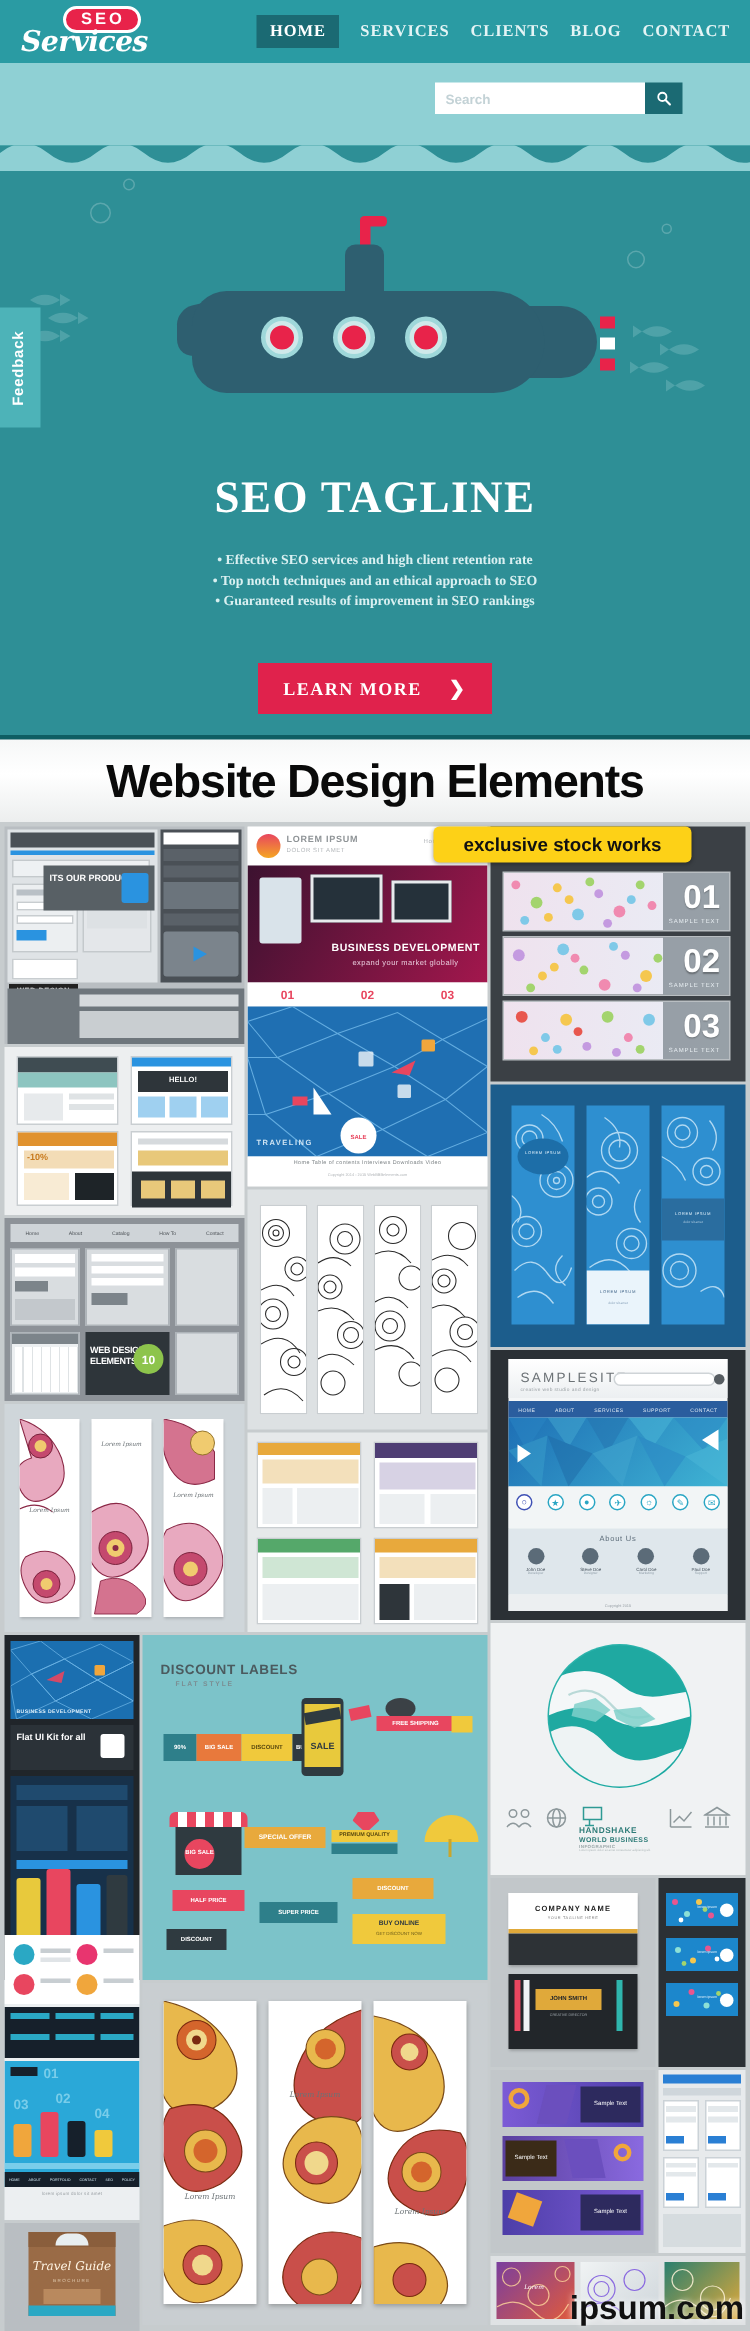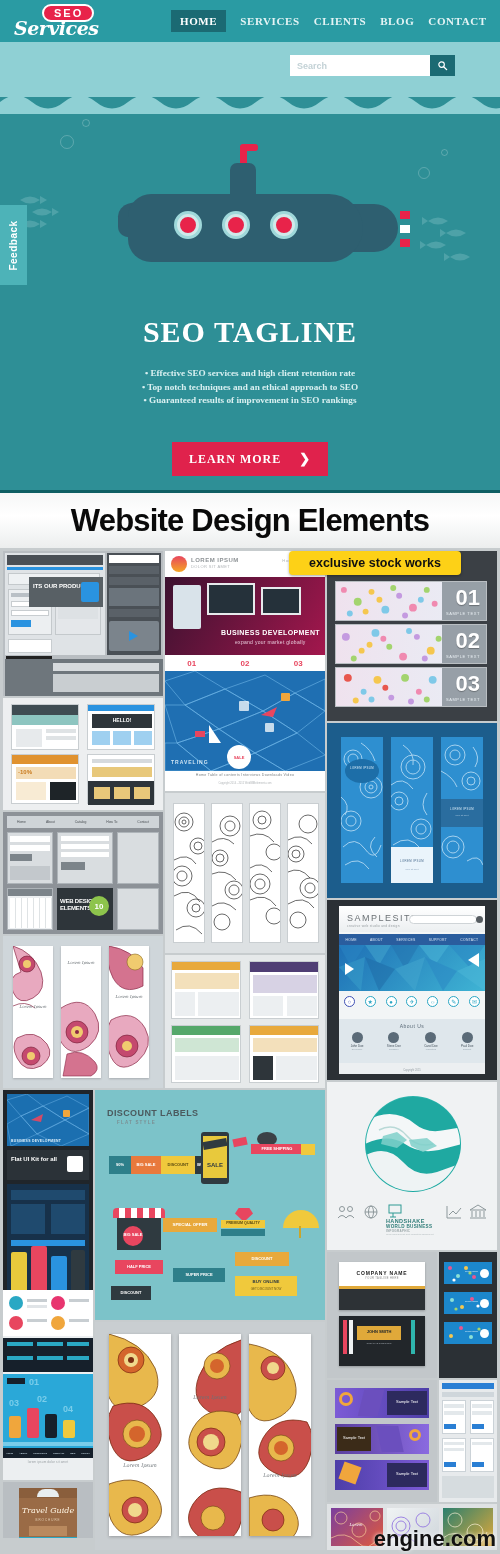--- a/index.html
+++ b/index.html
@@ -1146,21 +1146,21 @@
           <span style="font-size:2.4px;color:#cfe4ef;">CONTACT</span>
           <span style="font-size:2.4px;color:#cfe4ef;">SEO</span>
           <span style="font-size:2.4px;color:#cfe4ef;">POLICY</span>
         </div>
       </div>
       <div style="position:absolute;left:0;top:170px;width:100%;text-align:center;font-size:2.6px;color:#9aa2a8;line-height:4px;">
         <span class="tiny">lorem ipsum dolor sit amet</span>
       </div>
     </div>
 
-    <div class="cell" style="left:3px; top:934px; width:90px; height:56px; background:#b9bec2;padding-left:48px;">
+    <div class="cell" style="left:3px; top:934px; width:90px; height:72px; background:#b9bec2;padding-left:48px;">
       <div class="travel" style="left:16px;top:6px;width:58px;height:56px;">
         <div style="position:absolute;left:0;top:0;width:100%;height:10px;background:#8a5e3c;"></div>
         <div style="position:absolute;left:18px;top:1px;width:22px;height:8px;border-radius:8px 8px 0 0;background:#e8eef0;"></div>
         <div class="travel-t" style="top:18px;">Travel Guide</div>
         <div style="position:absolute;left:0;top:30px;width:100%;text-align:center;font-size:3px;letter-spacing:1px;color:#e3cdb2;">BROCHURE</div>
         <div style="position:absolute;left:10px;top:38px;width:38px;height:10px;background:#b9895e;"></div>
         <div style="position:absolute;left:0;bottom:0;width:100%;height:7px;background:#2aa8c4;"></div>
       </div>
     </div>
 
@@ -1207,15 +1207,15 @@
             <circle cx="32" cy="114" r="13" fill="#e8b84c" stroke="#7a4a18" stroke-width=".7"></circle>
             <circle cx="32" cy="114" r="7" fill="#d4652c"></circle>
             <path d="M0,164 q32,-10 46,14 q10,18 -10,32 l-36,0z" fill="#e8b84c" stroke="#7a4a18" stroke-width=".8"></path>
             <circle cx="24" cy="186" r="11" fill="#c94f4a" stroke="#7a2a10" stroke-width=".7"></circle>
           </g>
         </svg>
         <div style="position:absolute;left:0;top:138px;width:62px;text-align:center;font-size:5px;font-style:italic;color:#6b7276;font-family:'DejaVu Serif',serif;">Lorem Ipsum</div>
       </div>
     </div>
 
-    <div class="gfx">engine.com</div>
+    <div class="gfx">ipsum.com</div>
   </div>
 </div>
 
 </body></html>

